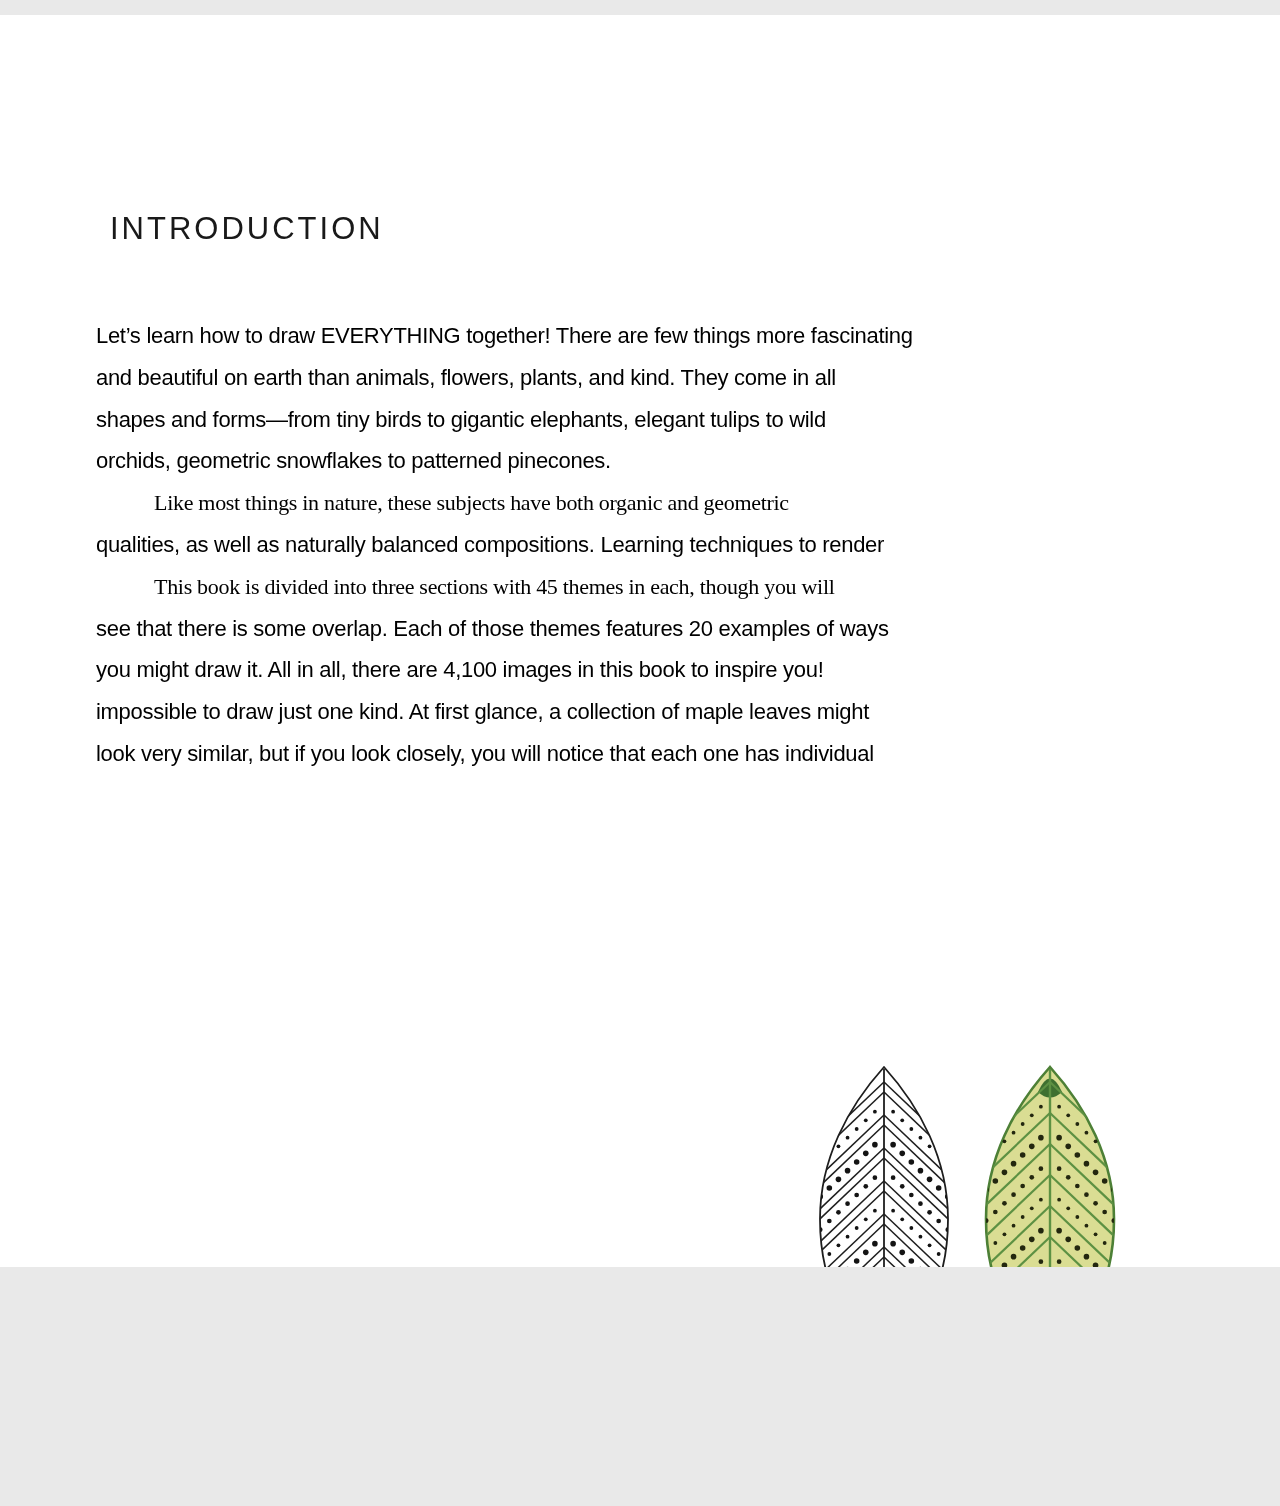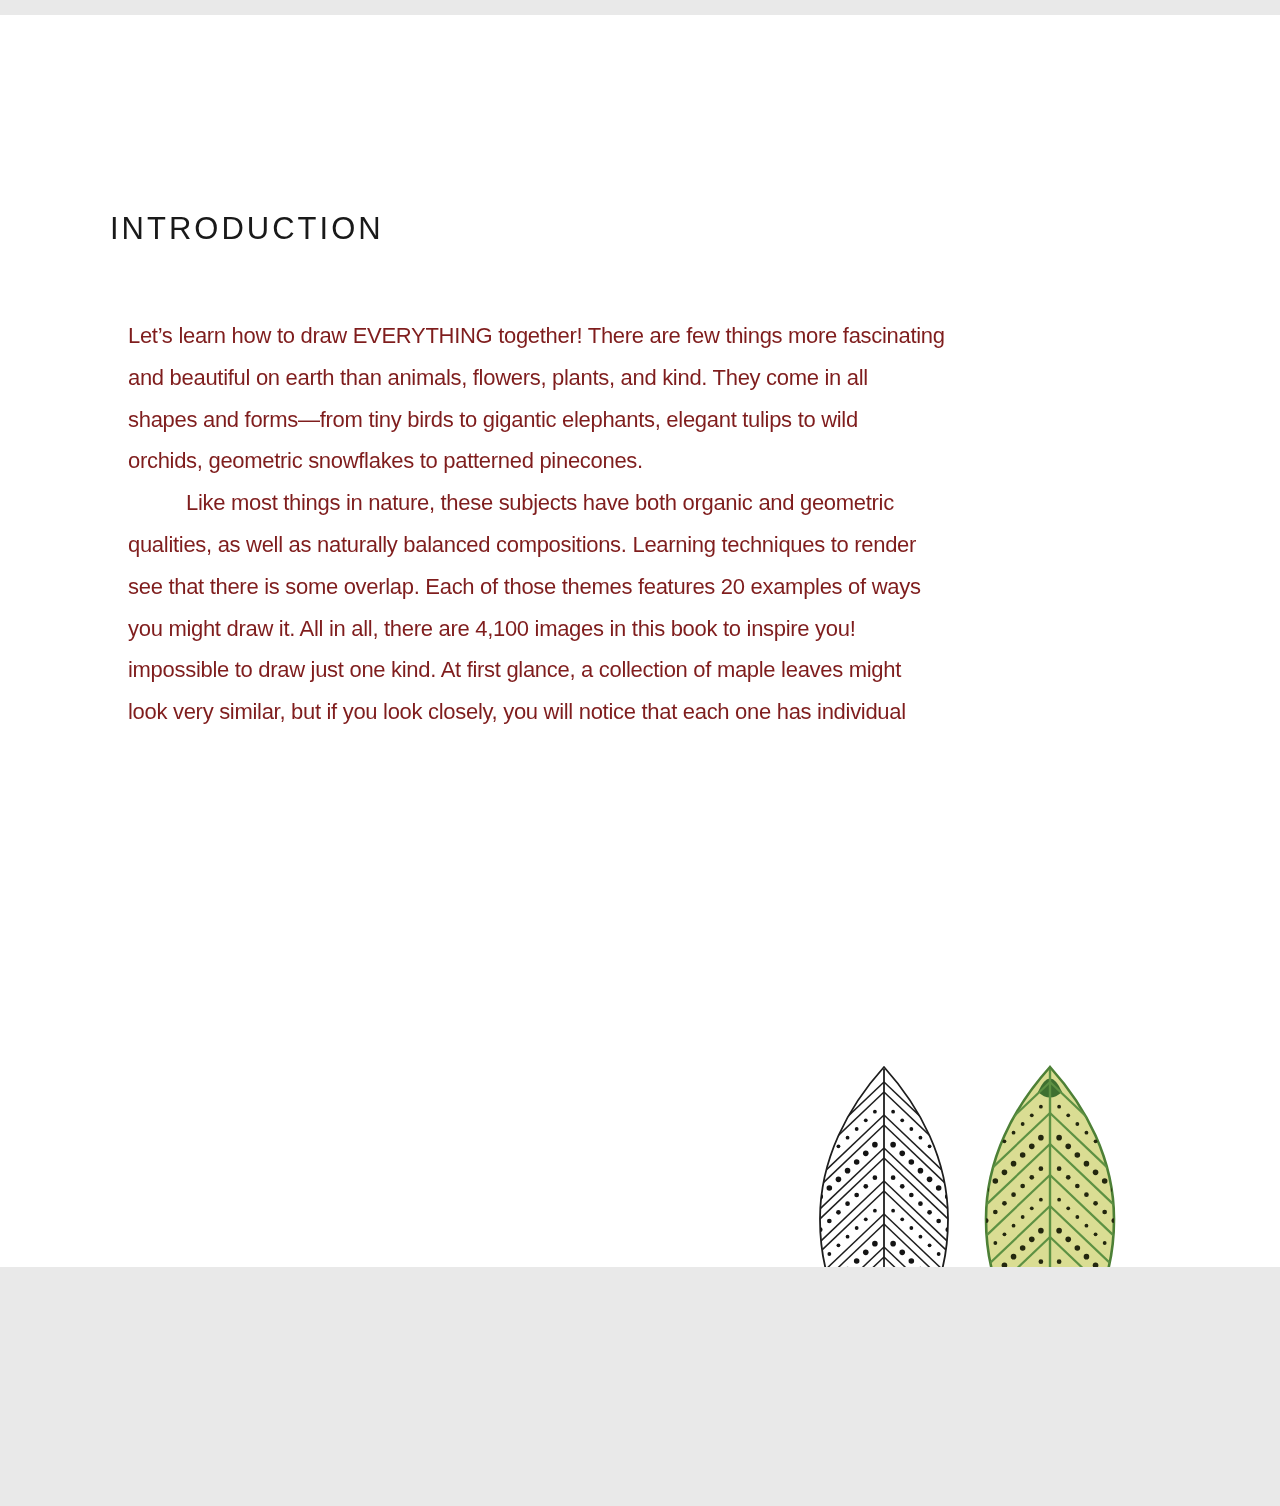--- a/index.html
+++ b/index.html
@@ -17,32 +17,32 @@
     left:110px;top:174px;
     font-size:31px;
     font-weight:400;
     letter-spacing:3px;
     color:#191919;
     transform:scaleY(1.04);
     transform-origin:left top;
   }
   .body-text{
     position:absolute;
-    left:128px;top:300px;
+    left:96px;top:300px;
     width:930px;
-    color:#7f1d1d;
+    color:#000000;
   }
   .line{
     font-size:22px;
     line-height:41.8px;
     height:41.8px;
     letter-spacing:-0.3px;
     white-space:nowrap;
   }
-  .line.indent{ text-indent:58px; }
+  .line.indent{ text-indent:58px;font-family:Liberation Serif, serif; }
   .leaves{
     position:absolute;
     left:808px;top:1044px;
     display:flex;
     gap:14px;
   }
   .page-number{
     position:absolute;
     left:540px;top:1420px;
     width:200px;
@@ -67,20 +67,21 @@
 
   <h1 class="title">INTRODUCTION</h1>
 
   <div class="body-text">
     <div class="line">Let’s learn how to draw EVERYTHING together! There are few things more fascinating</div>
     <div class="line">and beautiful on earth than animals, flowers, plants, and kind. They come in all</div>
     <div class="line">shapes and forms—from tiny birds to gigantic elephants, elegant tulips to wild</div>
     <div class="line">orchids, geometric snowflakes to patterned pinecones.</div>
     <div class="line indent">Like most things in nature, these subjects have both organic and geometric</div>
     <div class="line">qualities, as well as naturally balanced compositions. Learning techniques to render</div>
+    <div class="line indent">This book is divided into three sections with 45 themes in each, though you will</div>
     <div class="line">see that there is some overlap. Each of those themes features 20 examples of ways</div>
     <div class="line">you might draw it. All in all, there are 4,100 images in this book to inspire you!</div>
     <div class="line">impossible to draw just one kind. At first glance, a collection of maple leaves might</div>
     <div class="line">look very similar, but if you look closely, you will notice that each one has individual</div>
   </div>
 
   <div class="leaves">
     <svg width="152" height="340" viewBox="0 0 152 340">
         <defs>
           <clipPath id="clip-ink-line-leaf">

